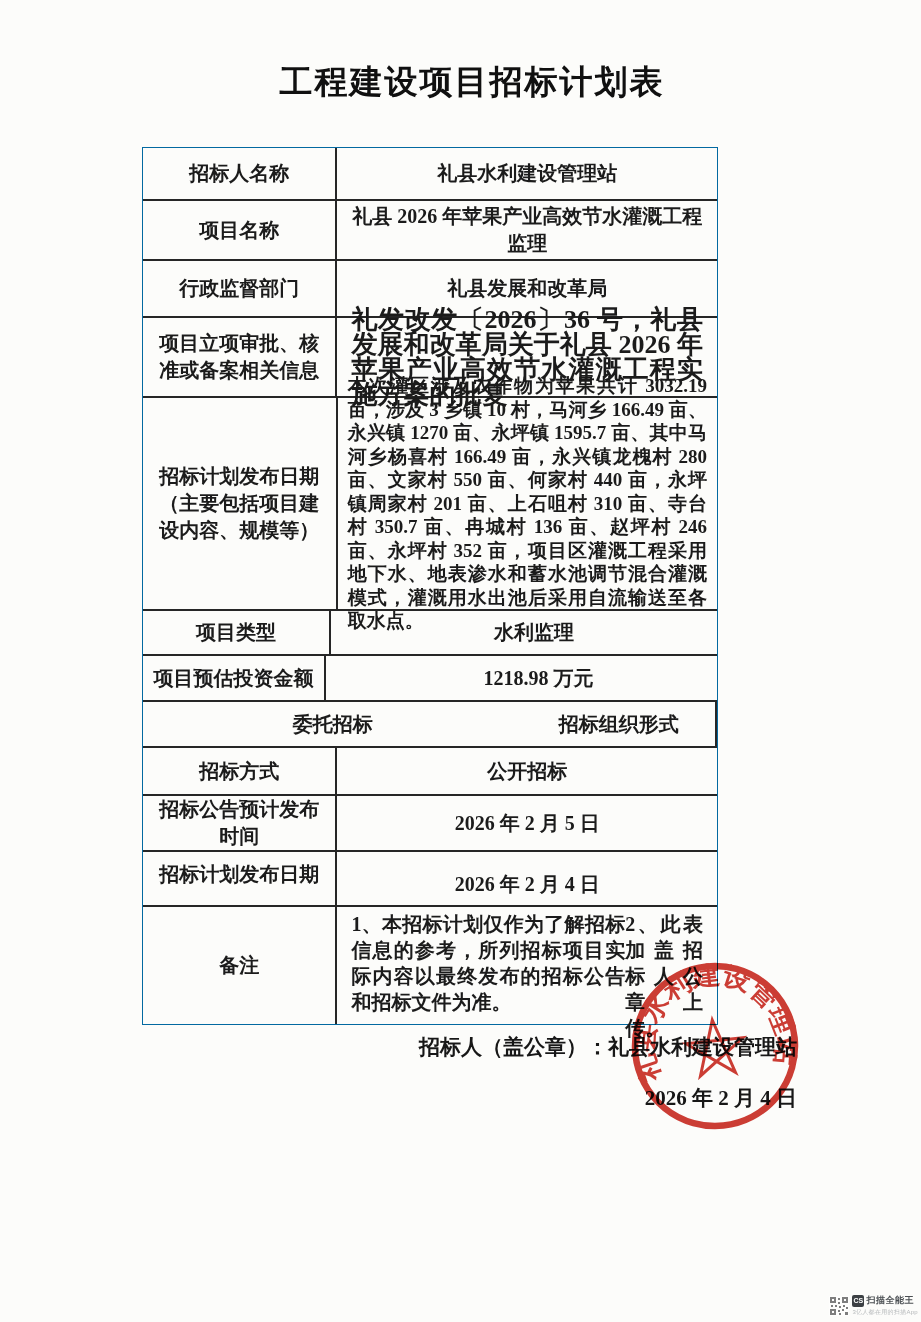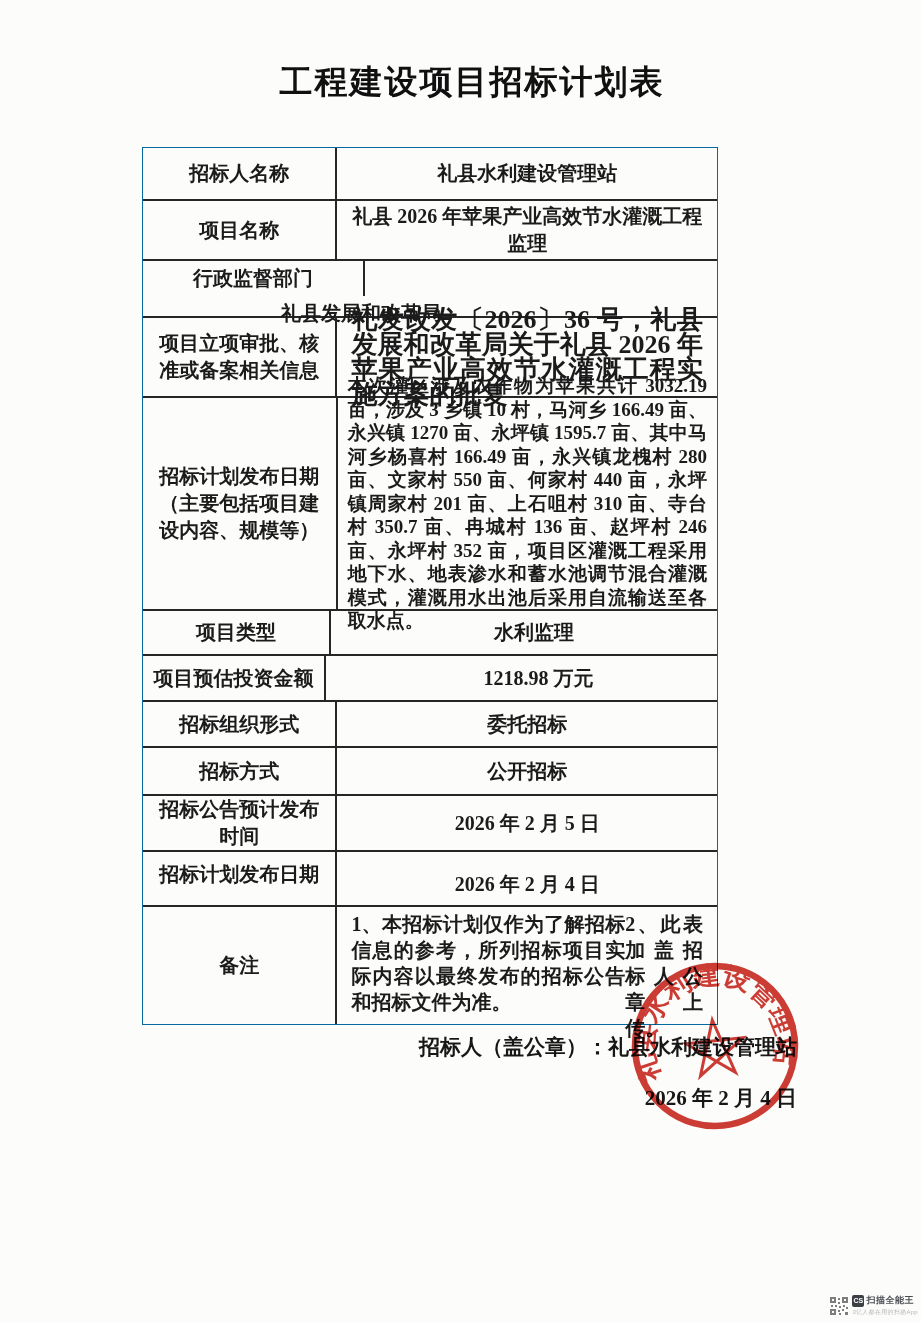--- a/index.html
+++ b/index.html
@@ -32,21 +32,21 @@
   .cell{box-sizing:border-box;display:flex;align-items:center;font-size:20px;line-height:27px;}
   .cell.label{
     width:222px;border-right:2px solid #262626;
     justify-content:center;text-align:center;
     padding:4px 10px;font-weight:600;
   }
   .cell.value{width:436px;padding:4px 14px;font-weight:600;}
   .cell.value.center{justify-content:center;text-align:center;}
   .cell.value.left{justify-content:flex-start;text-align:justify;}
   .cell.value.small{font-size:19px;line-height:23.5px;padding:6px 10px;}
-  .r1{height:53px;} .r2{height:60px;} .r3{height:57px;flex-direction:column;}
+  .r1{height:53px;} .r2{height:60px;} .r3{height:57px;}
   .r4{height:80px;} .r5{height:213px;}
   .r6{height:45px;gap:20px;} .r7{height:46px;gap:34px;} .r8{height:46px;} .r9{height:48px;}
   .r10{height:56px;} .r11{height:55px;} .r12{height:117px;}
   .r4 .cell.value{line-height:25px;font-size:26px;}
   .r11 .cell.label{align-items:flex-start;padding-top:9px;}
   .r11 .cell.value{padding-top:16px;}
   .r12 .cell.value{flex-direction:row;align-items:flex-start;justify-content:center;line-height:26px;}
   
   .sig-line{
     position:absolute;top:1033px;left:142px;width:655px;
@@ -118,22 +118,22 @@
       <div class="cell label">项目类型</div>
       <div class="cell value center">水利监理</div>
     </div>
 
     <div class="row r7">
       <div class="cell label">项目预估投资金额</div>
       <div class="cell value center">1218.98 万元</div>
     </div>
 
     <div class="row r8">
+      <div class="cell value center">委托招标</div>
       <div class="cell label">招标组织形式</div>
-      <div class="cell value center">委托招标</div>
     </div>
 
     <div class="row r9">
       <div class="cell label">招标方式</div>
       <div class="cell value center">公开招标</div>
     </div>
 
     <div class="row r10">
       <div class="cell label">招标公告预计发布时间</div>
       <div class="cell value center">2026 年 2 月 5 日</div>

